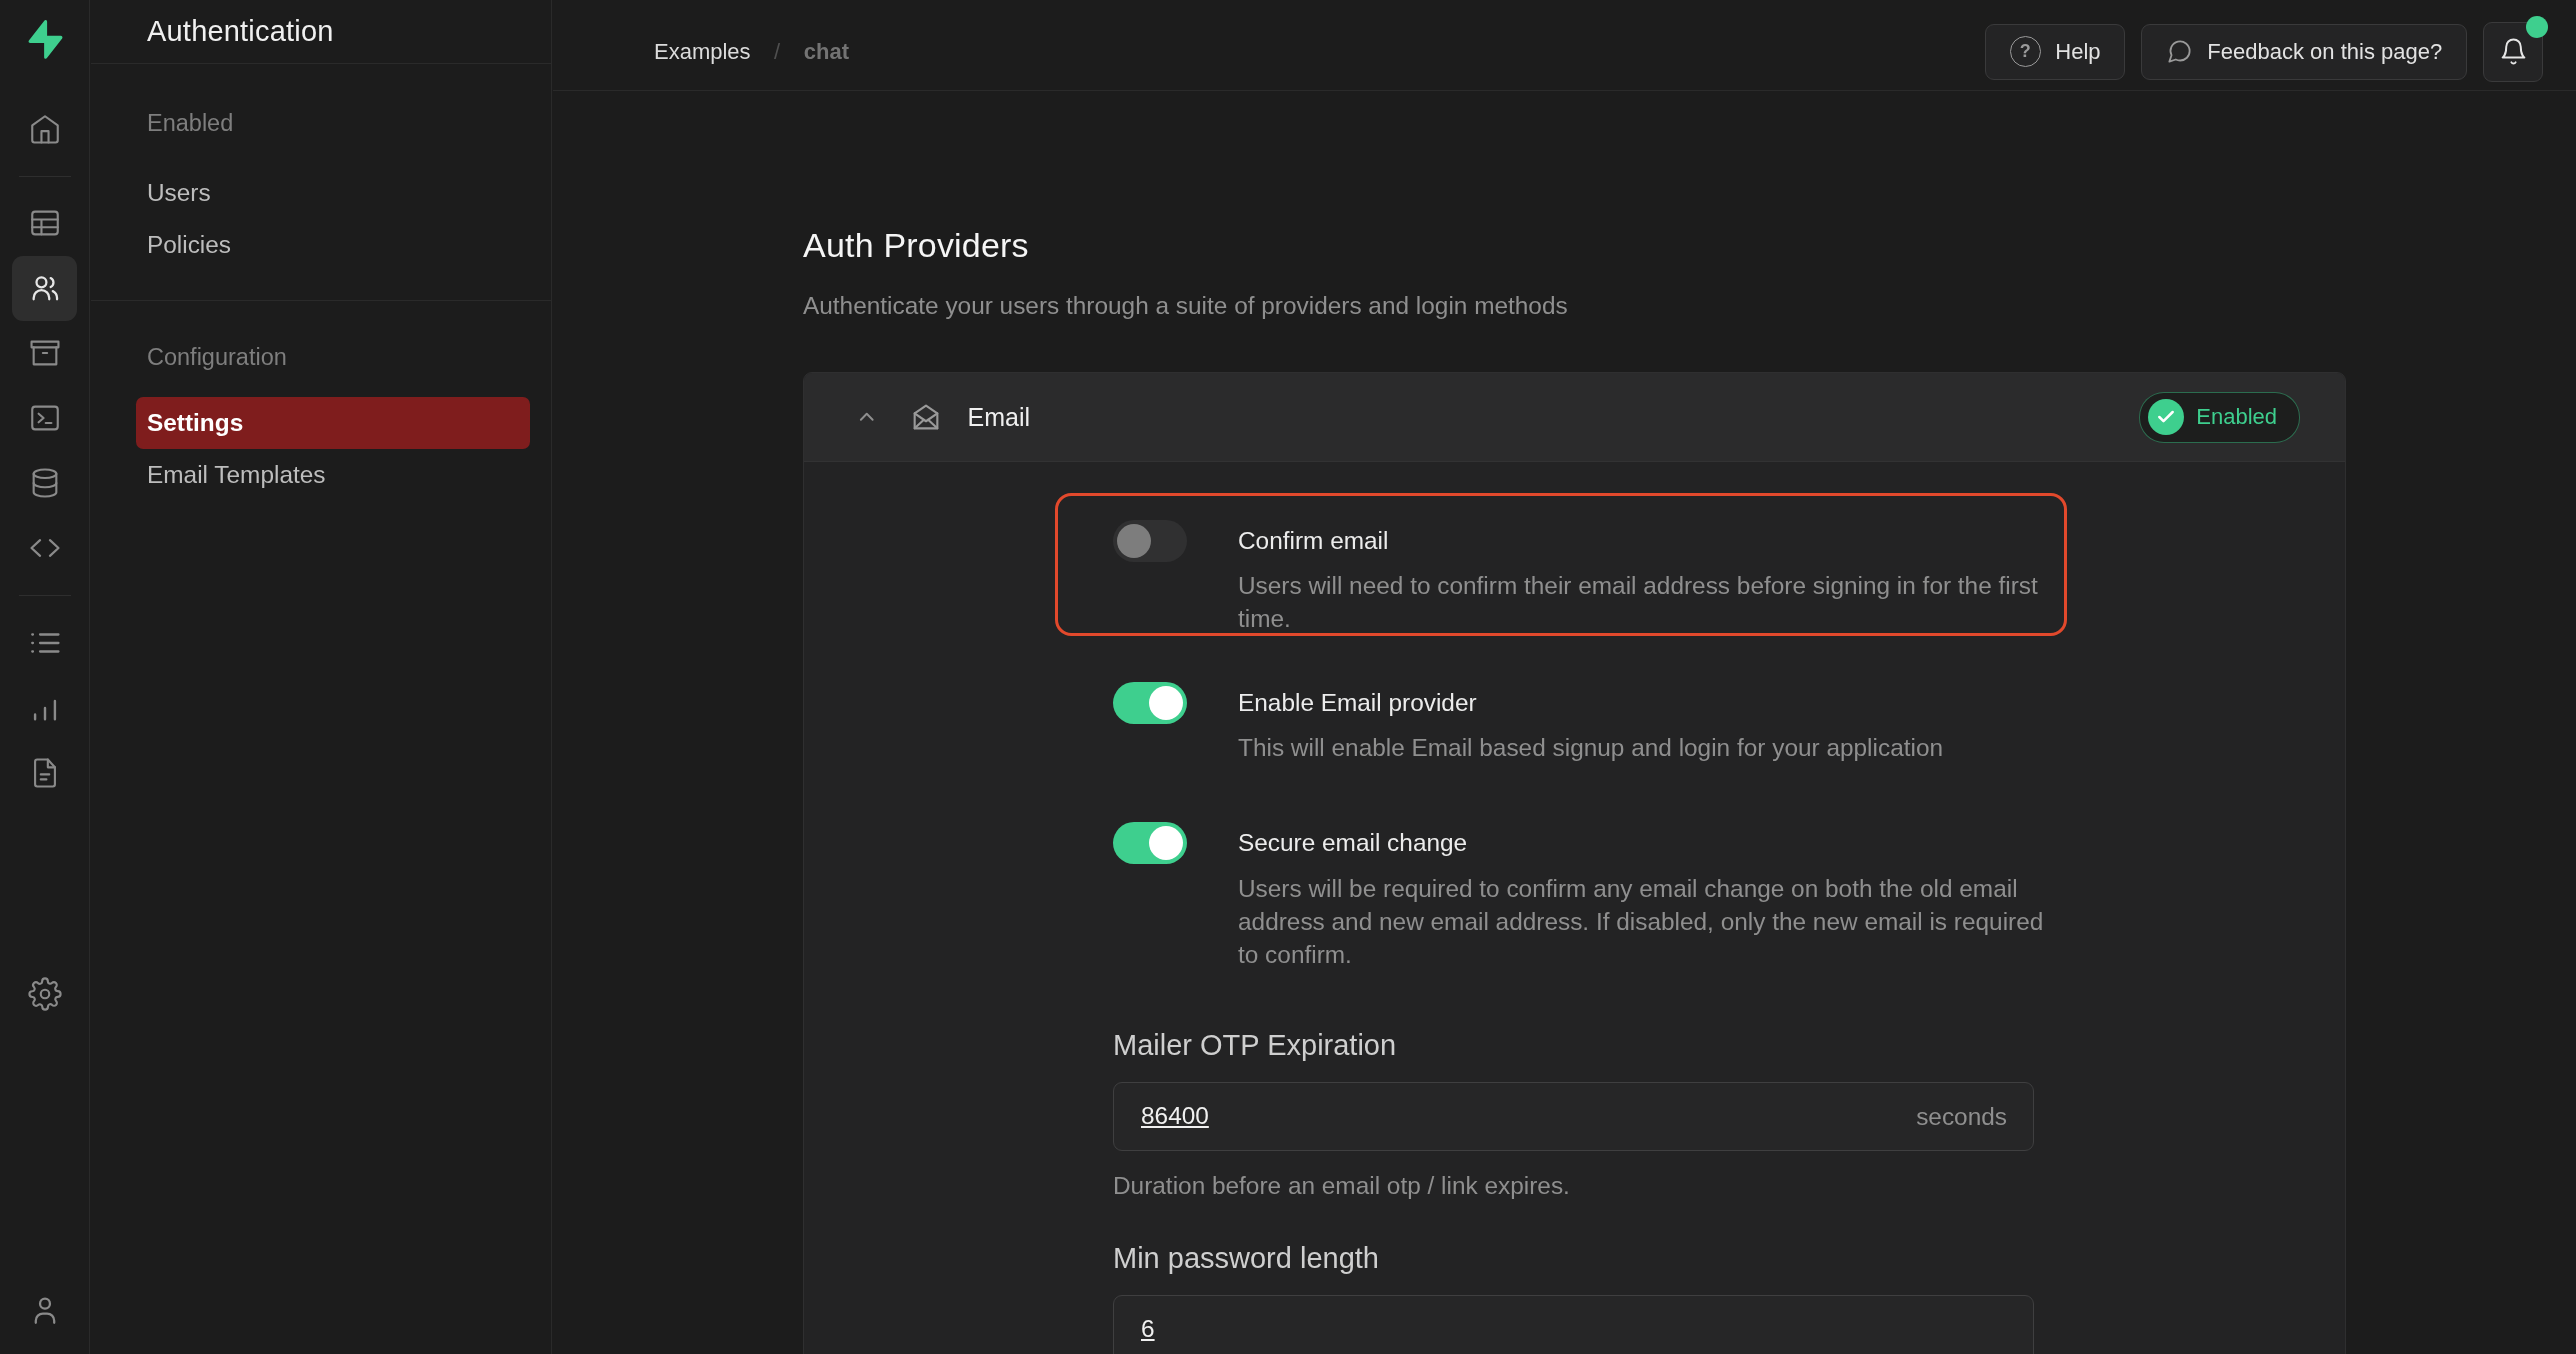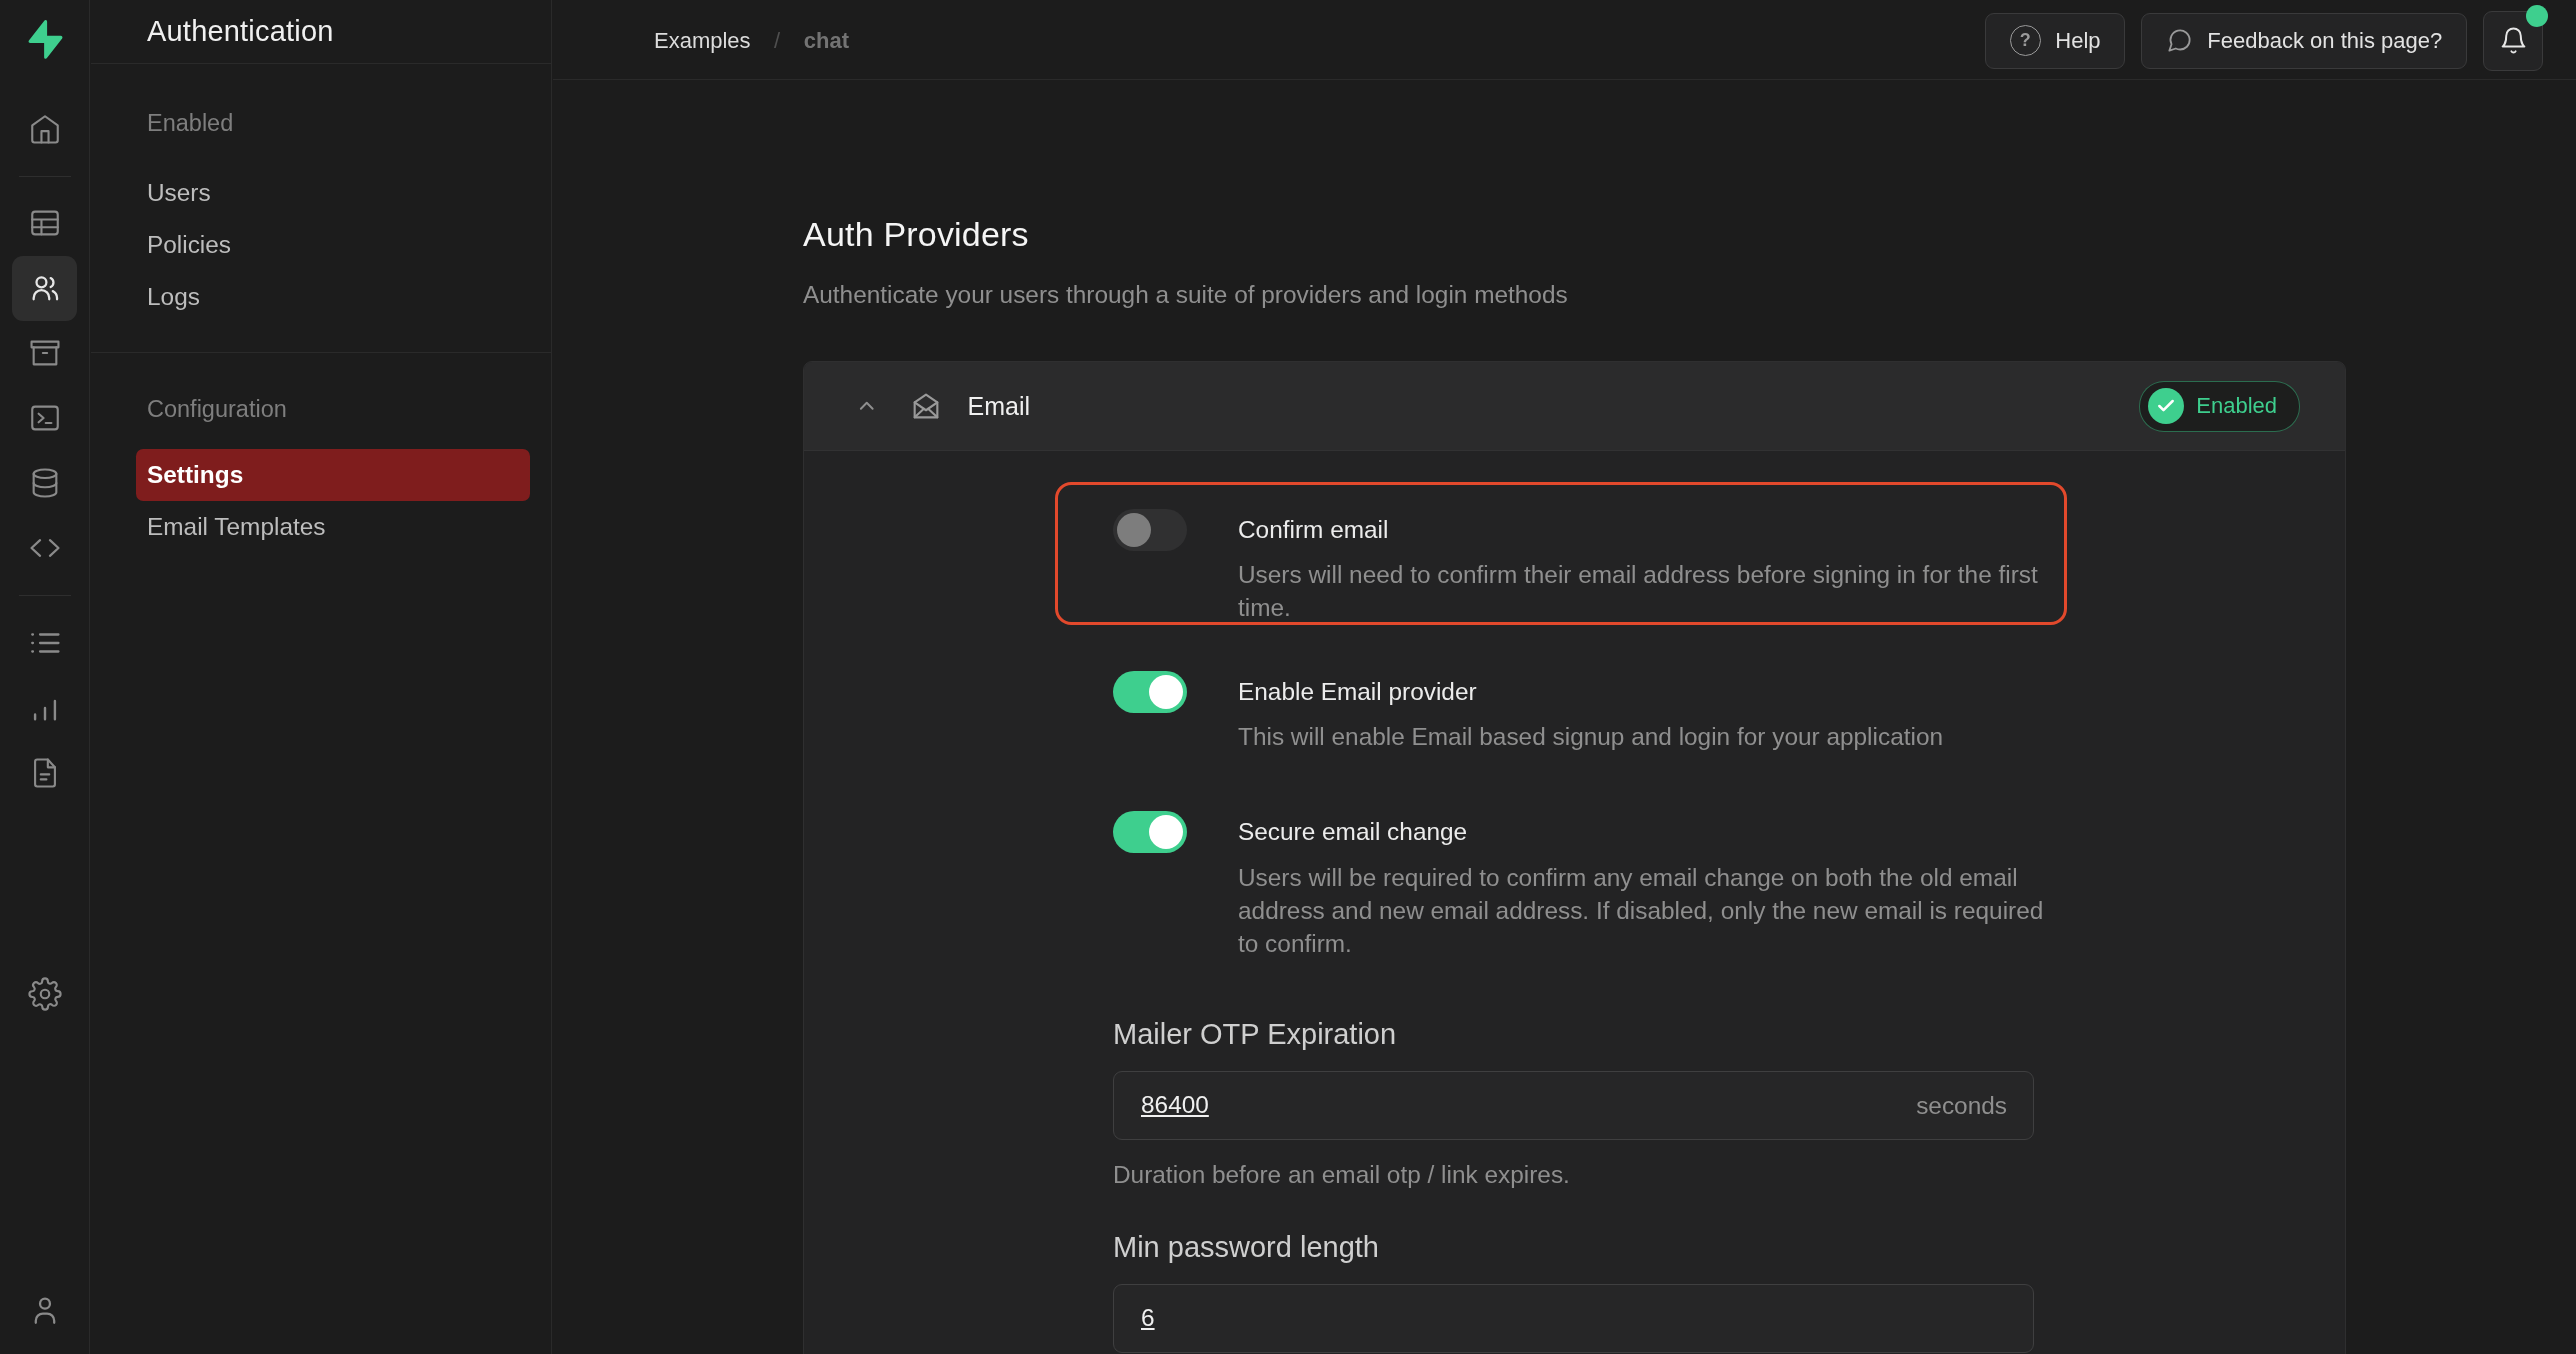--- a/index.html
+++ b/index.html
@@ -25,21 +25,21 @@
   .sidebar-body { padding-top:43px; }
   .section-label { padding-left:56px; font-size:23.5px; color:#7e7e7e; height:33px; line-height:33px; }
   .side-items { margin-top:27px; }
   .side-item { display:block; height:52px; line-height:52px; padding-left:56px; font-size:24.4px; color:#bdbdbd; cursor:pointer; border-radius:7.2px; }
   .side-item.active { background:#7f1d1d; color:#ffffff; font-weight:700; width:394px; margin-left:45px; padding-left:11px; }
   .side-divider { height:0.9px; background:#2a2a2a; margin-top:29px; }
   .sidebar-body .config-label { margin-top:40px; }
   .side-items.config { margin-top:23.5px; }
 
   
-  .main { position:absolute; left:553px; top:2px; width:2023px; height:961px; }
+  .main { position:absolute; left:553px; top:13px; width:2023px; height:961px; }
   .topbar { height:78px; border-bottom:0.9px solid #2a2a2a; display:flex; align-items:center; padding:0 33px 0 101px; }
   .breadcrumb { display:flex; align-items:center; gap:23.5px; font-size:22px; }
   .crumb { color:#dcdcdc; cursor:pointer; }
   .crumb.current { color:#737373; font-weight:700; }
   .crumb-sep { color:#4f4f4f; font-size:22px; }
   .topbar-actions { margin-left:auto; display:flex; align-items:center; gap:16.3px; }
   .tb-btn { height:56px; border-radius:9px; background:#242425; border:0.9px solid #3a3a3b; color:#e2e2e2; font-size:22px; display:flex; align-items:center; gap:14.5px; padding:0 23.5px; cursor:pointer; font-family:inherit; }
   .tb-btn .q-circle { width:31px; height:31px; border-radius:50%; border:1.8px solid #9a9a9a; color:#9a9a9a; font-size:18px; display:flex; align-items:center; justify-content:center; font-weight:700; }
   .tb-btn svg { width:27px; height:27px; color:#9a9a9a; }
   .bell-btn { position:relative; width:60px; height:60px; border-radius:9px; background:#242425; border:0.9px solid #3a3a3b; display:flex; align-items:center; justify-content:center; cursor:pointer; color:#e6e6e6; }
@@ -182,21 +182,20 @@
 
   <aside class="sidebar">
     <div class="sidebar-header">
       <span class="sidebar-title">Authentication</span>
     </div>
     <div class="sidebar-body">
       <div class="section-label">Enabled</div>
       <div class="side-items">
         <a class="side-item">Users</a>
         <a class="side-item">Policies</a>
-        <a class="side-item">Logs</a>
       </div>
       <div class="side-divider"></div>
       <div class="section-label config-label">Configuration</div>
       <div class="side-items config">
         <a class="side-item active">Settings</a>
         <a class="side-item">Email Templates</a>
       </div>
     </div>
   </aside>
 

